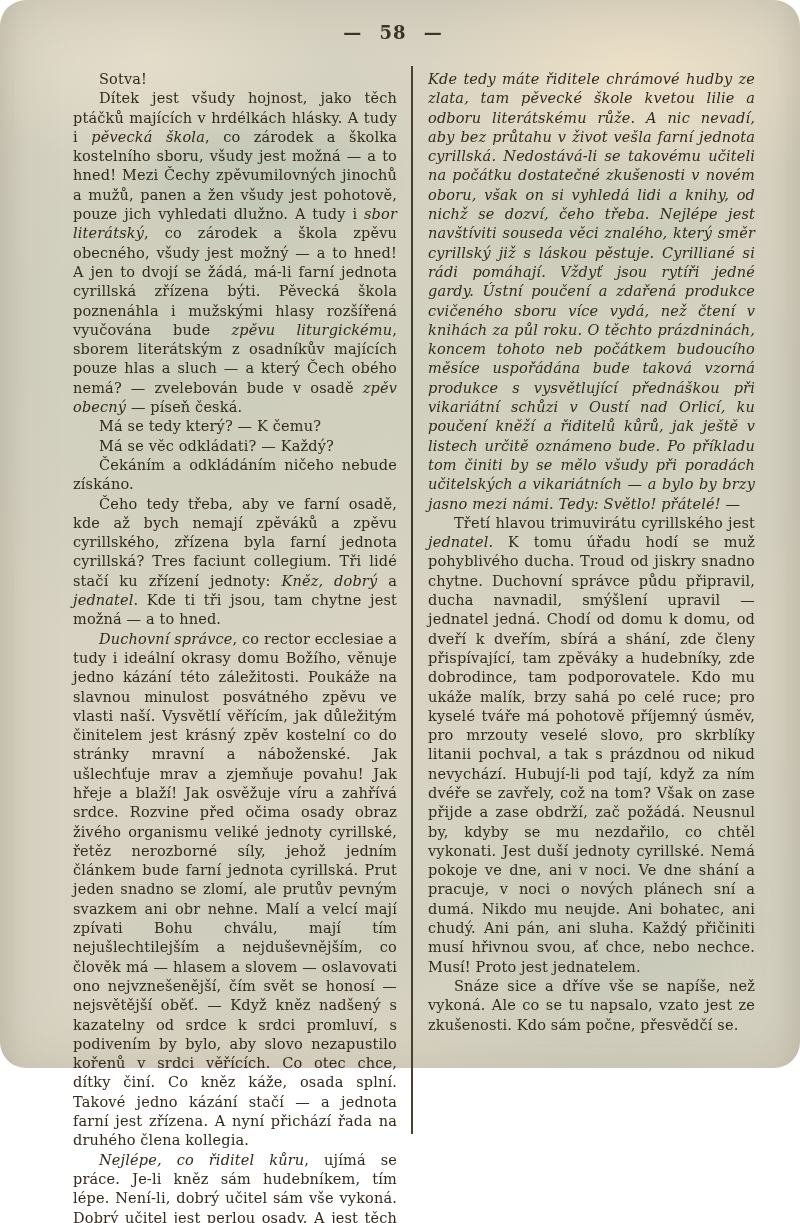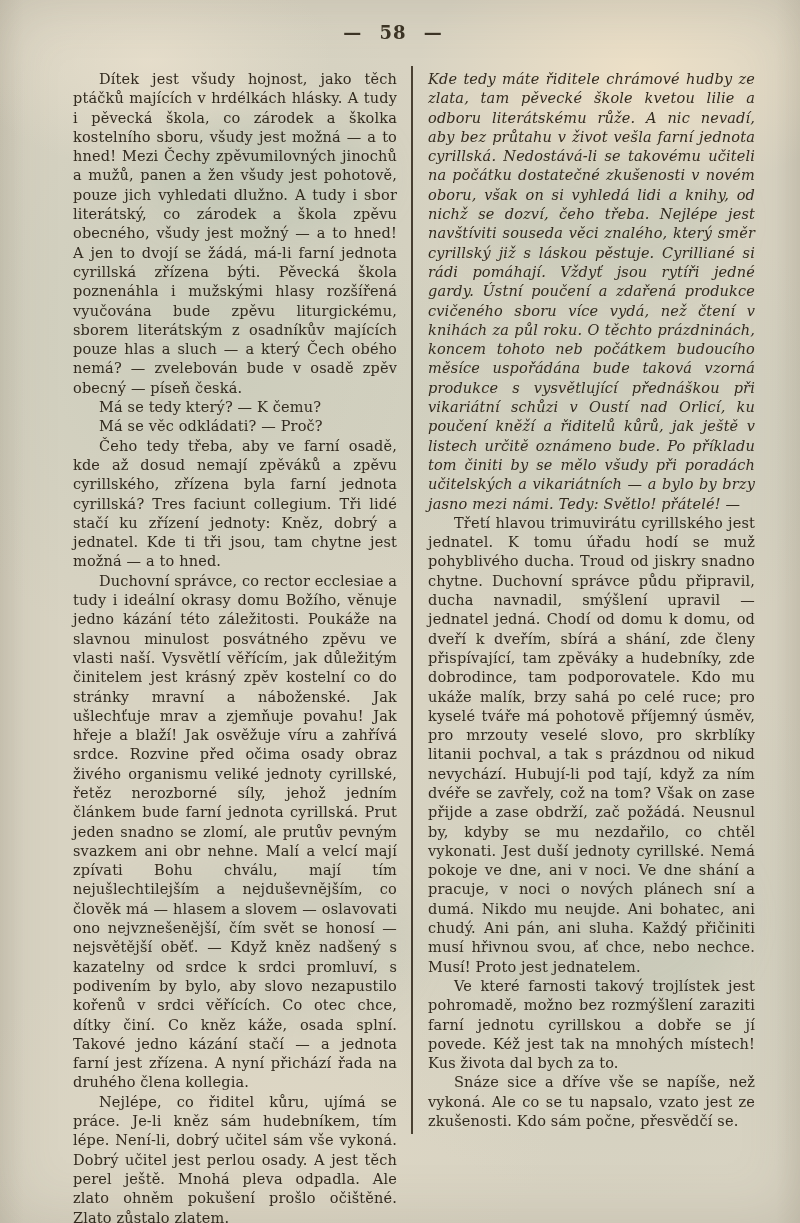--- a/index.html
+++ b/index.html
@@ -2,31 +2,32 @@
 <html><head>
 <meta charset="utf-8">
 <style>
   html,body{margin:0;padding:0;}
   body{
     width:800px;height:1223px;
     font-family:"DejaVu Serif","Liberation Serif",serif;
     overflow:hidden;
   }
   .page{
-    position:relative;width:800px;height:1223px;
+    position:relative;width:800px;height:1068px;
     background-color:#d8d3c2;
     background-image:
       radial-gradient(ellipse 320px 180px at 640px 70px,  rgba(240,226,200,0.85), rgba(240,226,200,0) 70%),
       radial-gradient(ellipse 260px 160px at 150px 60px,  rgba(233,224,205,0.8),  rgba(233,224,205,0) 70%),
       radial-gradient(ellipse 420px 480px at 210px 330px, rgba(183,194,177,0.40), rgba(183,194,177,0) 72%),
       radial-gradient(ellipse 380px 320px at 600px 430px, rgba(188,197,181,0.38), rgba(188,197,181,0) 72%),
       radial-gradient(ellipse 430px 380px at 620px 930px, rgba(191,197,180,0.32), rgba(191,197,180,0) 72%),
       radial-gradient(ellipse 420px 300px at 260px 1120px,rgba(226,218,199,0.55), rgba(226,218,199,0) 70%),
       linear-gradient(90deg, rgba(120,110,90,0.10) 0, rgba(120,110,90,0) 3%, rgba(120,110,90,0) 97%, rgba(120,110,90,0.10) 100%);
     box-shadow:inset 0 0 60px rgba(105,95,75,0.18);
+    border-radius:26px;
   }
   .stain{position:absolute;border-radius:50%;filter:blur(18px);pointer-events:none;}
   .stain.s1{left:150px;top:120px;width:230px;height:110px;background:rgba(168,184,168,0.30);}
   .stain.s2{left:470px;top:150px;width:260px;height:140px;background:rgba(172,186,170,0.22);}
   .stain.s3{left:110px;top:860px;width:300px;height:170px;background:rgba(175,186,168,0.20);}
   .stain.s4{left:480px;top:820px;width:260px;height:200px;background:rgba(175,186,168,0.20);}
   .page-header{
     position:absolute;left:0;top:22px;width:786px;
     text-align:center;font-size:18px;letter-spacing:1px;word-spacing:10px;
     color:#3c3425;font-weight:bold;
@@ -37,43 +38,44 @@
     color:#322a1e;text-align:justify;
   }
   .col-left{left:73px;width:324px;}
   .col-right{left:428px;width:327px;}
   .divider{
     position:absolute;left:411px;top:66px;width:2px;height:1068px;
     background:linear-gradient(180deg,#4a4132 0%,#3c352a 50%,#4a4132 100%);
   }
   p.para{margin:0;text-indent:26px;}
   p.para.no-indent{text-indent:0;font-style:italic;}
-  .it{}
+  .it{font-style:italic;}
 </style>
 </head>
 <body>
 
 <div class="page">
   <div class="stain s1"></div>
   <div class="stain s2"></div>
   <div class="stain s3"></div>
   <div class="stain s4"></div>
 
   <div class="page-header">— 58 —</div>
 
   <div class="col col-left">
+      <p class="para"><span>Sotva!</span></p>
       <p class="para"><span>Dítek jest všudy hojnost, jako těch ptáčků majících v hrdélkách hlásky. A tudy i </span><span class="it">pěvecká škola</span><span>, co zárodek a školka kostelního sboru, všudy jest možná — a to hned! Mezi Čechy zpěvumilovných jinochů a mužů, panen a žen všudy jest pohotově, pouze jich vyhledati dlužno. A tudy i </span><span class="it">sbor literátský</span><span>, co zárodek a škola zpěvu obecného, všudy jest možný — a to hned! A jen to dvojí se žádá, má-li farní jednota cyrillská zřízena býti. Pěvecká škola poznenáhla i mužskými hlasy rozšířená vyučována bude </span><span class="it">zpěvu liturgickému</span><span>, sborem literátským z osadníkův majících pouze hlas a sluch — a který Čech obého nemá? — zvelebován bude v osadě </span><span class="it">zpěv obecný</span><span> — píseň česká.</span></p>
       <p class="para"><span>Má se tedy který? — K čemu?</span></p>
-      <p class="para"><span>Má se věc odkládati? — Proč?</span></p>
-      <p class="para"><span>Čeho tedy třeba, aby ve farní osadě, kde až dosud nemají zpěváků a zpěvu cyrillského, zřízena byla farní jednota cyrillská? Tres faciunt collegium. Tři lidé stačí ku zřízení jednoty: </span><span class="it">Kněz, dobrý</span><span> a </span><span class="it">jednatel</span><span>. Kde ti tři jsou, tam chytne jest možná — a to hned.</span></p>
+      <p class="para"><span>Má se věc odkládati? — Každý?</span></p>
+      <p class="para"><span>Čekáním a odkládáním ničeho nebude získáno.</span></p>
+      <p class="para"><span>Čeho tedy třeba, aby ve farní osadě, kde až bych nemají zpěváků a zpěvu cyrillského, zřízena byla farní jednota cyrillská? Tres faciunt collegium. Tři lidé stačí ku zřízení jednoty: </span><span class="it">Kněz, dobrý</span><span> a </span><span class="it">jednatel</span><span>. Kde ti tři jsou, tam chytne jest možná — a to hned.</span></p>
       <p class="para"><span class="it">Duchovní správce</span><span>, co rector ecclesiae a tudy i ideální okrasy domu Božího, věnuje jedno kázání této záležitosti. Poukáže na slavnou minulost posvátného zpěvu ve vlasti naší. Vysvětlí věřícím, jak důležitým činitelem jest krásný zpěv kostelní co do stránky mravní a náboženské. Jak ušlechťuje mrav a zjemňuje povahu! Jak hřeje a blaží! Jak osvěžuje víru a zahřívá srdce. Rozvine před očima osady obraz živého organismu veliké jednoty cyrillské, řetěz nerozborné síly, jehož jedním článkem bude farní jednota cyrillská. Prut jeden snadno se zlomí, ale prutův pevným svazkem ani obr nehne. Malí a velcí mají zpívati Bohu chválu, mají tím nejušlechtilejším a nejduševnějším, co člověk má — hlasem a slovem — oslavovati ono nejvznešenější, čím svět se honosí — nejsvětější oběť. — Když kněz nadšený s kazatelny od srdce k srdci promluví, s podivením by bylo, aby slovo nezapustilo kořenů v srdci věřících. Co otec chce, dítky činí. Co kněz káže, osada splní. Takové jedno kázání stačí — a jednota farní jest zřízena. A nyní přichází řada na druhého člena kollegia.</span></p>
       <p class="para"><span class="it">Nejlépe, co řiditel kůru</span><span>, ujímá se práce. Je-li kněz sám hudebníkem, tím lépe. Není-li, dobrý učitel sám vše vykoná. Dobrý učitel jest perlou osady. A jest těch perel ještě. Mnohá pleva odpadla. Ale zlato ohněm pokušení prošlo očištěné. Zlato zůstalo zlatem.</span></p>
     </div>
 
   <div class="divider"></div>
 
   <div class="col col-right">
       <p class="para no-indent"><span>Kde tedy máte řiditele chrámové hudby ze zlata, tam pěvecké škole kvetou lilie a odboru literátskému růže. A nic nevadí, aby bez průtahu v život vešla farní jednota cyrillská. Nedostává-li se takovému učiteli na počátku dostatečné zkušenosti v novém oboru, však on si vyhledá lidi a knihy, od nichž se dozví, čeho třeba. Nejlépe jest navštíviti souseda věci znalého, který směr cyrillský již s láskou pěstuje. Cyrilliané si rádi pomáhají. Vždyť jsou rytíři jedné gardy. Ústní poučení a zdařená produkce cvičeného sboru více vydá, než čtení v knihách za půl roku. O těchto prázdninách, koncem tohoto neb počátkem budoucího měsíce uspořádána bude taková vzorná produkce s vysvětlující přednáškou při vikariátní schůzi v Oustí nad Orlicí, ku poučení kněží a řiditelů kůrů, jak ještě v listech určitě oznámeno bude. Po příkladu tom činiti by se mělo všudy při poradách učitelských a vikariátních — a bylo by brzy jasno mezi námi. Tedy: Světlo! přátelé! —</span></p>
       <p class="para"><span>Třetí hlavou trimuvirátu cyrillského jest </span><span class="it">jednatel</span><span>. K tomu úřadu hodí se muž pohyblivého ducha. Troud od jiskry snadno chytne. Duchovní správce půdu připravil, ducha navnadil, smýšlení upravil — jednatel jedná. Chodí od domu k domu, od dveří k dveřím, sbírá a shání, zde členy přispívající, tam zpěváky a hudebníky, zde dobrodince, tam podporovatele. Kdo mu ukáže malík, brzy sahá po celé ruce; pro kyselé tváře má pohotově příjemný úsměv, pro mrzouty veselé slovo, pro skrblíky litanii pochval, a tak s prázdnou od nikud nevychází. Hubují-li pod tají, když za ním dvéře se zavřely, což na tom? Však on zase přijde a zase obdrží, zač požádá. Neusnul by, kdyby se mu nezdařilo, co chtěl vykonati. Jest duší jednoty cyrillské. Nemá pokoje ve dne, ani v noci. Ve dne shání a pracuje, v noci o nových plánech sní a dumá. Nikdo mu neujde. Ani bohatec, ani chudý. Ani pán, ani sluha. Každý přičiniti musí hřivnou svou, ať chce, nebo nechce. Musí! Proto jest jednatelem.</span></p>
-      <p class="para"><span>Ve které farnosti takový trojlístek jest pohromadě, možno bez rozmýšlení zaraziti farní jednotu cyrillskou a dobře se jí povede. Kéž jest tak na mnohých místech! Kus života dal bych za to.</span></p>
       <p class="para"><span>Snáze sice a dříve vše se napíše, než vykoná. Ale co se tu napsalo, vzato jest ze zkušenosti. Kdo sám počne, přesvědčí se.</span></p>
     </div>
 </div>
 
 </body></html>

